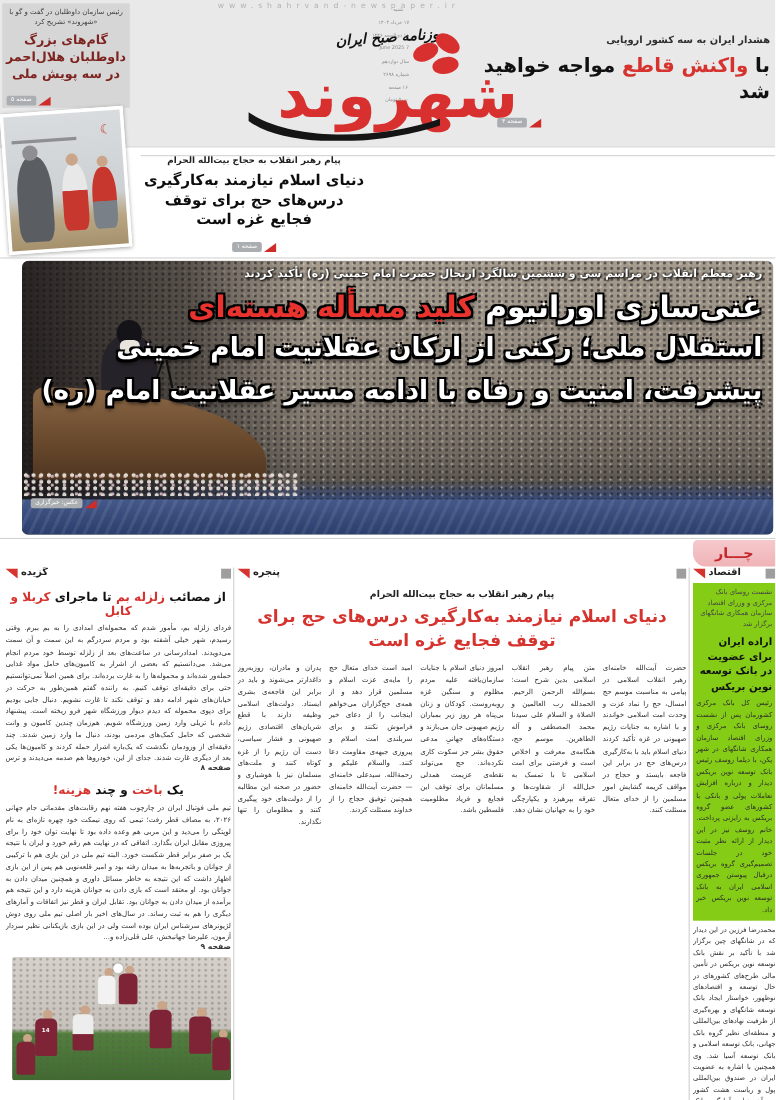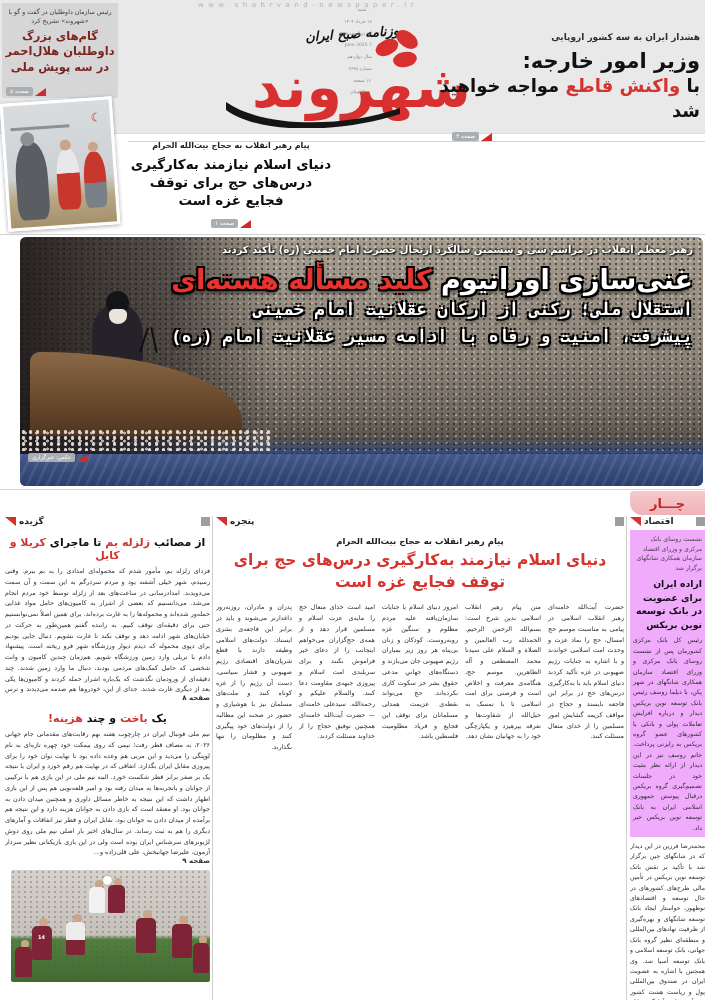--- a/index.html
+++ b/index.html
@@ -69,36 +69,36 @@
   .mic{position:absolute;width:1.5px;height:26px;background:#101010;transform:rotate(18deg);}
   .carpet{position:absolute;left:0;bottom:0;width:100%;height:13%;
     background:repeating-linear-gradient(115deg,rgba(255,255,255,.08) 0 3px,transparent 3px 9px),linear-gradient(180deg,#44598a,#2b3e6c);}
   #photo-credit{position:absolute;left:8px;bottom:24px;}
   #overlay{position:absolute;right:10px;top:7px;width:660px;}
   #overlay .kick{color:#fff;font-size:10px;font-weight:bold;text-shadow:0 0 3px #000,1px 1px 2px #000;margin-bottom:8px;}
   .stroke-big{font-weight:bold;color:#fff;
     text-shadow:-2px -2px 0 #000,2px -2px 0 #000,-2px 2px 0 #000,2px 2px 0 #000,0 3px 4px rgba(0,0,0,.8);}
   #overlay .h1{font-size:27px;line-height:1.25;}
   #overlay .h1 .red{color:#e8332e;}
-  #overlay .h2{font-size:17px;line-height:1.62;font-family:Liberation Mono, monospace;}
+  #overlay .h2{font-size:24px;line-height:1.62;}
   
   #bottom-rule{left:0;top:489px;width:705px;}
   .sec-head{display:flex;align-items:center;justify-content:space-between;}
   .sec-label{display:flex;align-items:center;gap:3px;font-size:9px;font-weight:bold;color:#222;}
   .tri-icon{width:0;height:0;border-top:9px solid #d6332f;border-left:11px solid transparent;}
   .sq-icon{width:9px;height:9px;background:#9e9e9e;}
   .vline{position:absolute;width:1px;background:#cfcfcf;}
   .body-txt{font-size:6.4px;line-height:1.68;color:#2d2d2d;text-align:justify;text-align-last:right;}
   .plink{font-size:7px;font-weight:bold;color:#333;}
   
   #supp{left:630px;top:491px;width:75px;height:24px;background:linear-gradient(180deg,#f6c9cc,#efb3b7);border-radius:4px 0 0 12px;display:flex;align-items:center;justify-content:center;}
   #supp span{color:#c3272b;font-weight:bold;font-size:13px;letter-spacing:1px;}
   
   #eco{left:630px;top:516px;width:75px;height:484px;overflow:hidden;}
-  #eco .grayblk{background:#f0abfc;padding:4px 3px;margin-top:4px;}
+  #eco .grayblk{background:#84cc16;padding:4px 3px;margin-top:4px;}
   #eco .kick{font-size:6.2px;color:#444;line-height:1.55;text-align:right;}
   #eco .ttl{font-size:9.3px;font-weight:bold;color:#111;line-height:1.45;text-align:right;margin:5px 0 4px;}
   #eco .body-txt{font-size:6.2px;}
   
   #win{left:216px;top:516px;width:408px;height:484px;overflow:hidden;}
   #win .kick{text-align:center;font-size:8.5px;font-weight:bold;color:#222;margin-top:10px;}
   #win .ttl{text-align:center;font-size:15.5px;font-weight:bold;color:#d6332f;line-height:1.4;margin-top:4px;}
   #win .cols{display:flex;gap:7px;margin-top:9px;height:382px;overflow:hidden;}
   #win .col{flex:1 1 0;}
   
@@ -163,21 +163,20 @@
     <div>۱۱ ذی‌الحجه ۱۴۴۶</div>
     <div>7 June 2025</div>
     <div>سال دوازدهم</div>
     <div>شماره ۲۶۹۸</div>
     <div>۱۶ صفحه</div>
     <div>۵۰۰۰ تومان</div>
   </div>
 
   <div class="abs" id="lead">
     <div class="kick">هشدار ایران به سه کشور اروپایی</div>
-    <div class="l1">وزیر امور خارجه:</div>
     <div class="l2"><span>با </span><span class="red">واکنش قاطع</span><span> مواجه خواهید شد</span></div>
     <span class="ptag">
       <span class="ptag-box">صفحه ۳</span>
       <span class="ptag-flag"></span>
     </span>
   </div>
 
   <div class="abs rule" style="left:128px;top:141px;width:577px;"></div>
   <div class="abs b2" id="b2-left">
     <div class="kick">پیام رهبر انقلاب به حجاج بیت‌الله الحرام</div>

